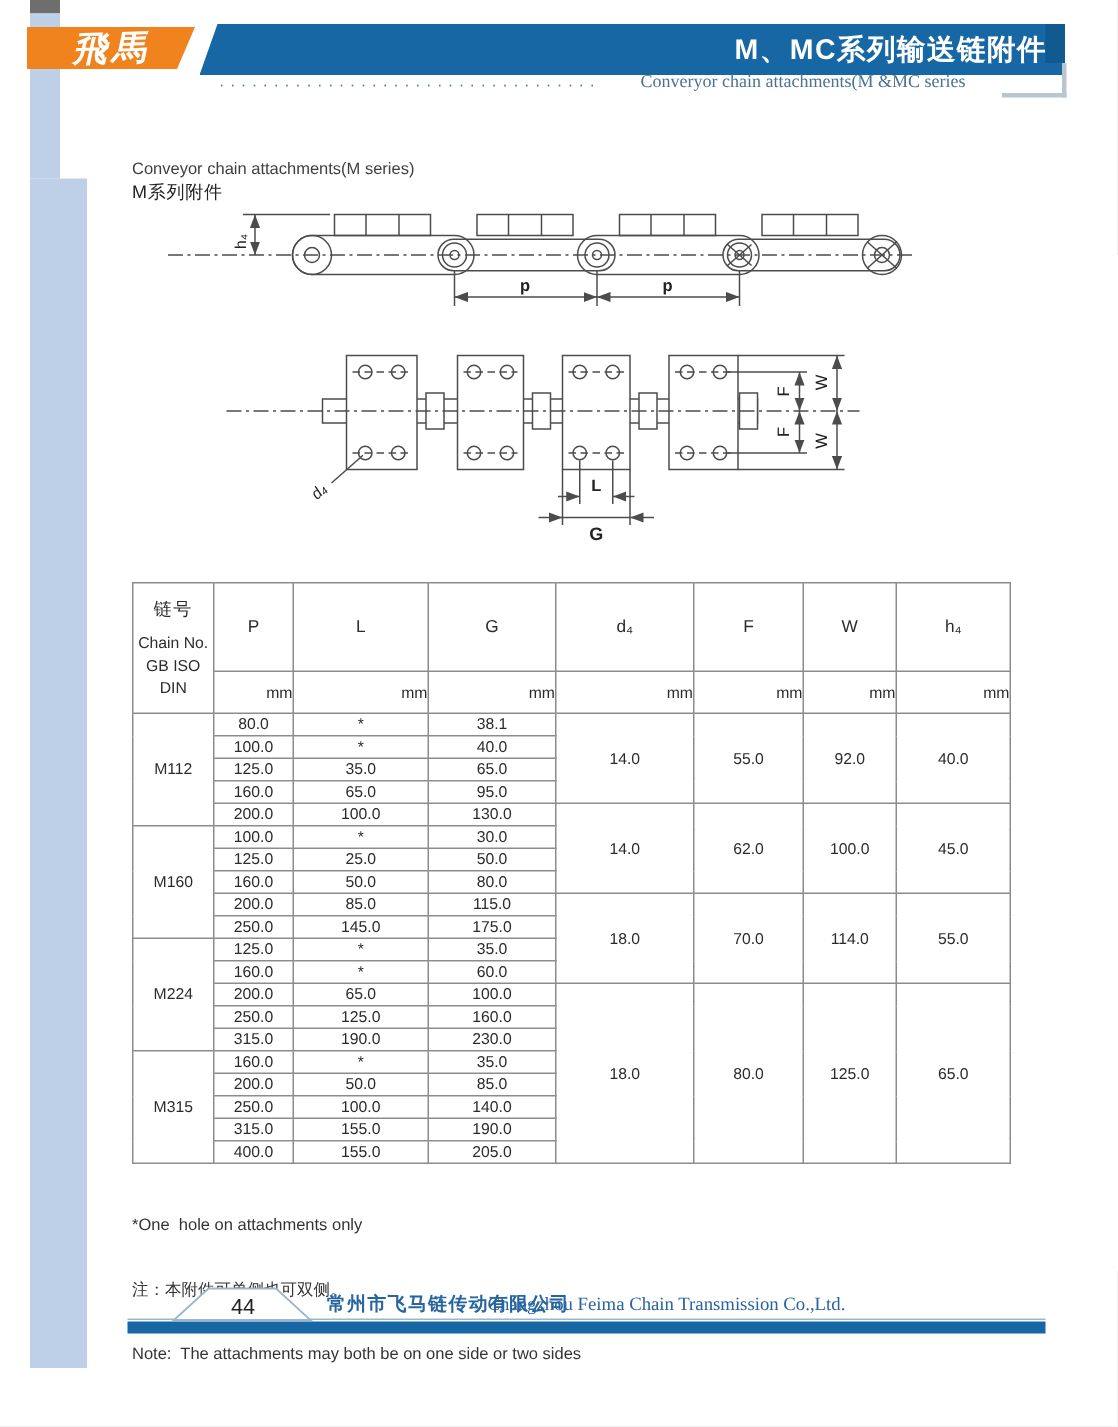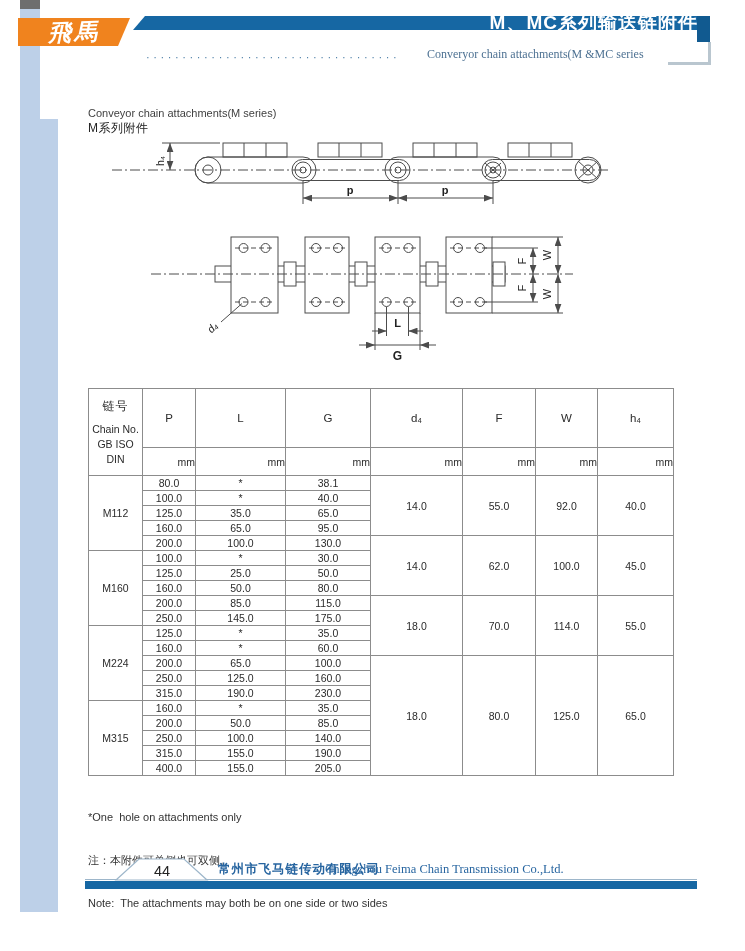--- a/index.html
+++ b/index.html
@@ -11,21 +11,21 @@
   .stripe-cap{left:20px;top:0;width:20px;height:9px;background:#6e6e6e;}
   .stripe-narrow{left:20px;top:9px;width:20px;height:110px;background:#bdd0e8;}
   .stripe-wide{left:20px;top:119px;width:38px;height:793px;background:#bdd0e8;}
 
   
   .logo-band{left:18px;top:18px;width:112px;height:28px;background:#f0831e;
              clip-path:polygon(0 0,100% 0,calc(100% - 12px) 100%,0 100%);
              display:flex;align-items:center;justify-content:center;}
   .logo-text{color:#fff;font-family:"Liberation Serif",serif;font-style:italic;
              font-weight:bold;font-size:23px;letter-spacing:3px;transform:rotate(-2deg);}
-  .title-band{left:133px;top:16px;width:577px;height:14px;background:#1667a3;
+  .title-band{left:133px;top:16px;width:577px;height:34px;background:#1667a3;
               clip-path:polygon(12px 0,100% 0,100% 100%,0 100%);
               display:flex;align-items:center;justify-content:flex-end;}
   .title-text{color:#fff;font-size:19px;font-weight:bold;letter-spacing:1px;padding-right:12px;}
   .band-end-tab{left:697px;top:16px;width:13px;height:26px;background:#115a90;}
   .hdr-bracket{left:668px;top:42px;width:40px;height:20px;
                border-right:3px solid #b9c6cf;border-bottom:3px solid #b9c6cf;}
   .dots-row{left:146px;top:51px;width:280px;font-size:11px;color:#4a7da6;
             letter-spacing:3.6px;white-space:nowrap;overflow:hidden;}
   .hdr-subtitle{left:427px;top:47px;font-family:"Liberation Serif",serif;
                 font-size:12px;color:#4d7192;white-space:nowrap;}

